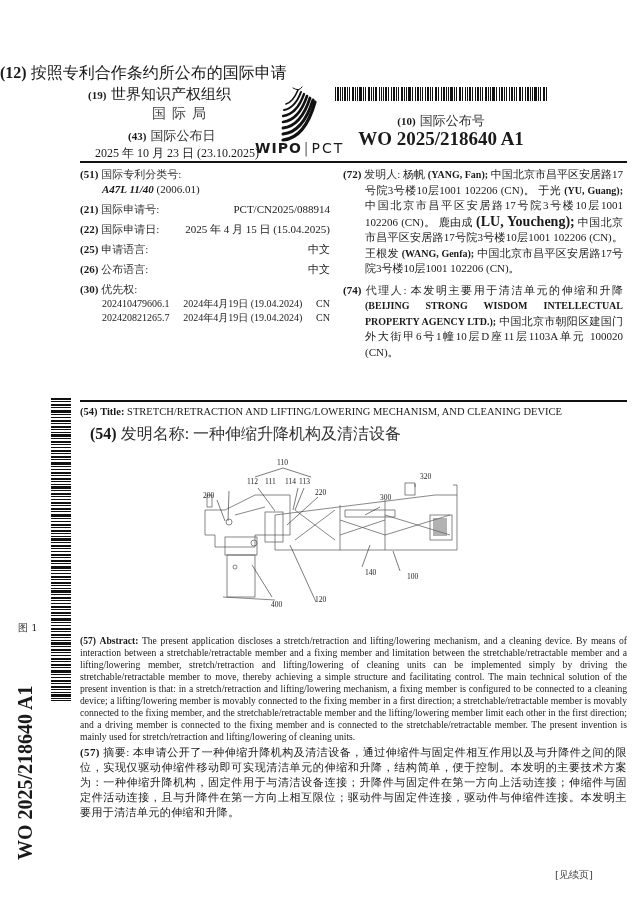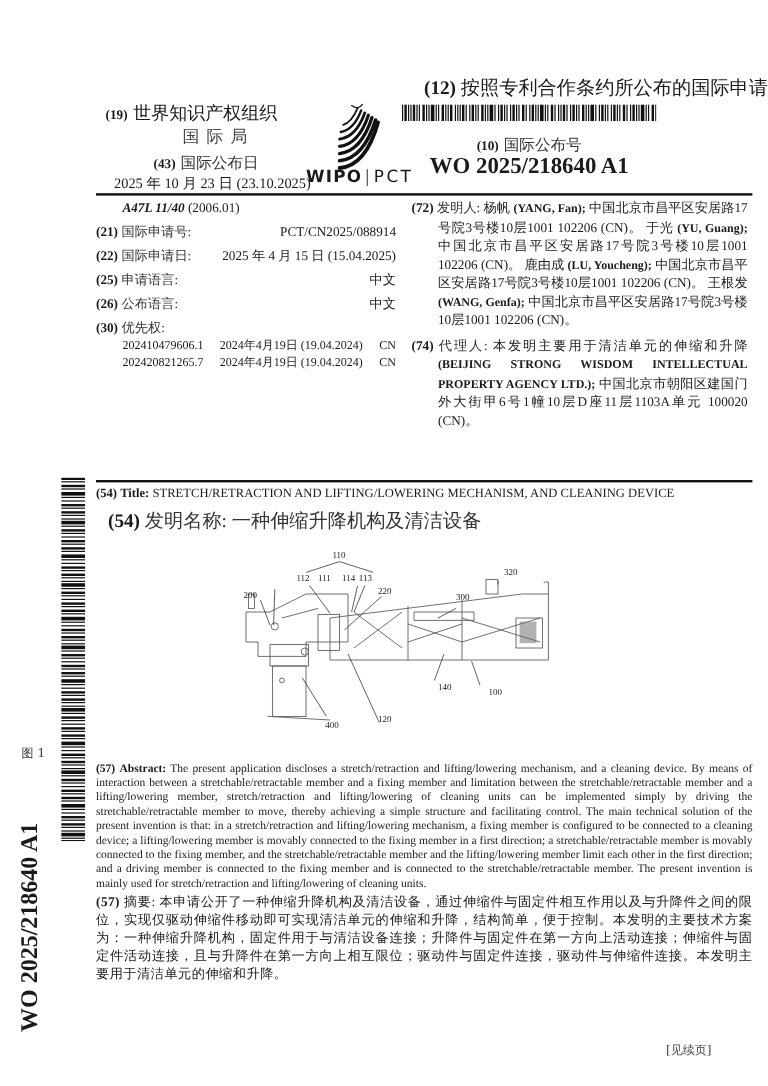--- a/index.html
+++ b/index.html
@@ -3,21 +3,21 @@
 <meta charset="utf-8">
 <style>
   * { box-sizing: border-box; margin: 0; padding: 0; }
   html, body { width: 640px; height: 905px; background: #ffffff; overflow: hidden; }
   body { position: relative; font-family: "DejaVu Serif", "Liberation Serif", serif; color: #1a1a1a; }
   .serif { font-family: "Liberation Serif", "DejaVu Serif", serif; }
   .abs { position: absolute; }
   .num { font-family: "Liberation Serif", serif; font-weight: bold; }
   .zh { color: #333; }
 
-  #doc-title { left: 0; width: 640px; top: 63px; text-align: right; font-size: 16px; }
+  #doc-title { left: 0; width: 640px; top: 63px; text-align: left; font-size: 16px; }
   #org-block { left: 88px; top: 85px; width: 170px; }
   #org-name { font-size: 15px; white-space: nowrap; }
   #org-sub { font-size: 14px; text-align: center; padding-left: 18px; letter-spacing: 6px; color: #444; margin-top: 1px; }
   #pubdate-label { position: absolute; left: 128px; top: 127px; font-size: 13px; white-space: nowrap; }
   #pubdate-value { position: absolute; left: 95px; top: 145px; font-size: 12px; font-weight: normal; white-space: nowrap; }
 
   #wipo-logo { left: 263px; top: 82px; width: 78px; height: 80px; }
   #wipo-text { left: 255px; top: 140px; font-family: "DejaVu Sans", sans-serif; font-weight: bold; font-size: 14px; letter-spacing: 1px; white-space: nowrap; }
   #wipo-text .pct { font-weight: normal; letter-spacing: 2px; }
 
@@ -175,20 +175,23 @@
 </svg>
 <div class="abs" id="pubnum-label">
   <span class="num" style="font-size:11px">(10)</span>
   <span class="zh">国际公布号</span>
 </div>
 <div class="abs serif" id="pubnum-value">WO 2025/218640 A1</div>
 
 <div class="hr" style="left:80px; top:161px; width:547px;"></div>
 
 <div class="biblio serif" style="left:80px; top:167px; width:250px;">
+  <div>
+    <span class="code">(51)</span><span class="zh">国际专利分类号:</span>
+  </div>
   <div class="indent">
     <b><i>A47L 11/40</i></b>
     <span>(2006.01)</span>
   </div>
   <div class="row" style="margin-top:5px">
     <span><span class="code">(21)</span><span class="zh">国际申请号:</span></span>
     <span>PCT/CN2025/088914</span>
   </div>
   <div class="row" style="margin-top:5px">
     <span><span class="code">(22)</span><span class="zh">国际申请日:</span></span>
@@ -223,21 +226,21 @@
   <p>
     <b>(72)</b>
     <span class="zh">发明人:</span>
     <span>杨帆</span>
     <b style="font-size:10px">(YANG, Fan);</b>
     <span>中国北京市昌平区安居路17号院3号楼10层1001 102206 (CN)。</span>
     <span>于光</span>
     <b style="font-size:10px">(YU, Guang);</b>
     <span>中国北京市昌平区安居路17号院3号楼10层1001 102206 (CN)。</span>
     <span>鹿由成</span>
-    <b style="font-size:10px">(LU, Youcheng);</b>
+    <b style="font-size:14px">(LU, Youcheng);</b>
     <span>中国北京市昌平区安居路17号院3号楼10层1001 102206 (CN)。</span>
     <span>王根发</span>
     <b style="font-size:10px">(WANG, Genfa);</b>
     <span>中国北京市昌平区安居路17号院3号楼10层1001 102206 (CN)。</span>
   </p>
   <p style="margin-top:6px">
     <b>(74)</b>
     <span class="zh">代理人:</span>
     <span>本发明主要用于清洁单元的伸缩和升降</span>
     <b style="font-size:10px">(BEIJING STRONG WISDOM INTELLECTUAL PROPERTY AGENCY LTD.);</b>

